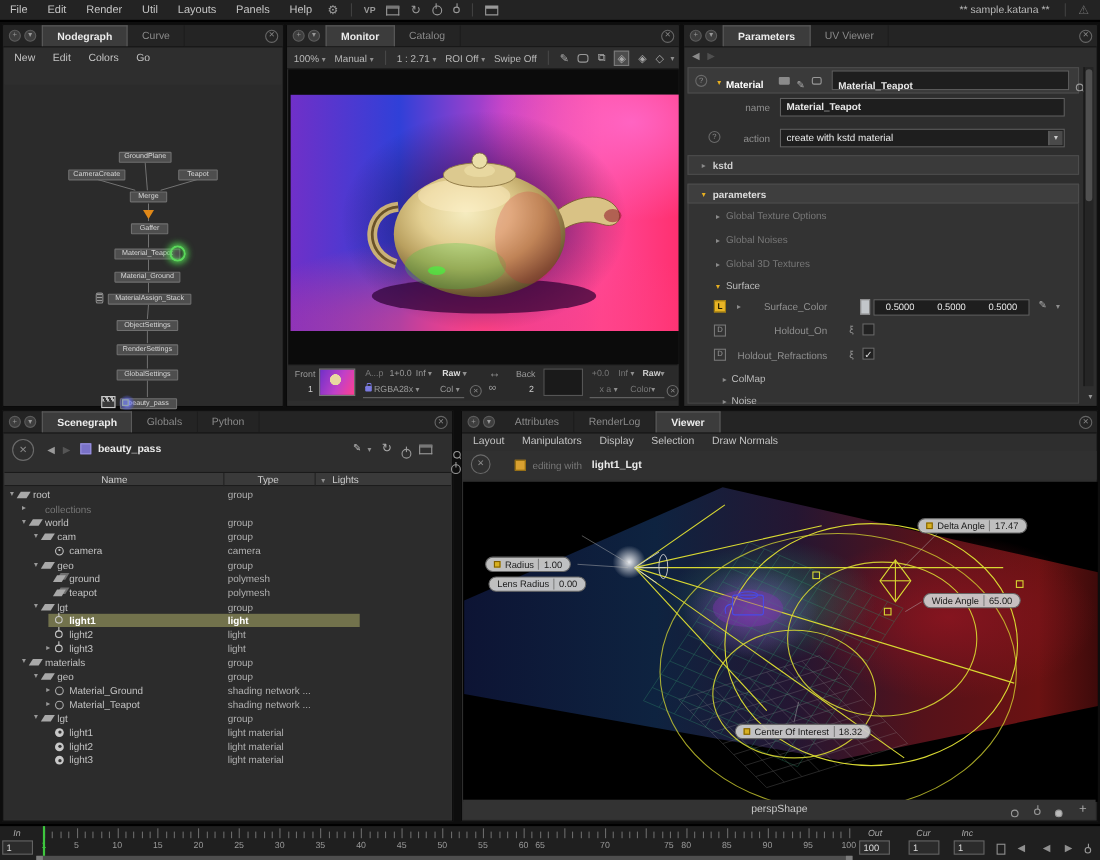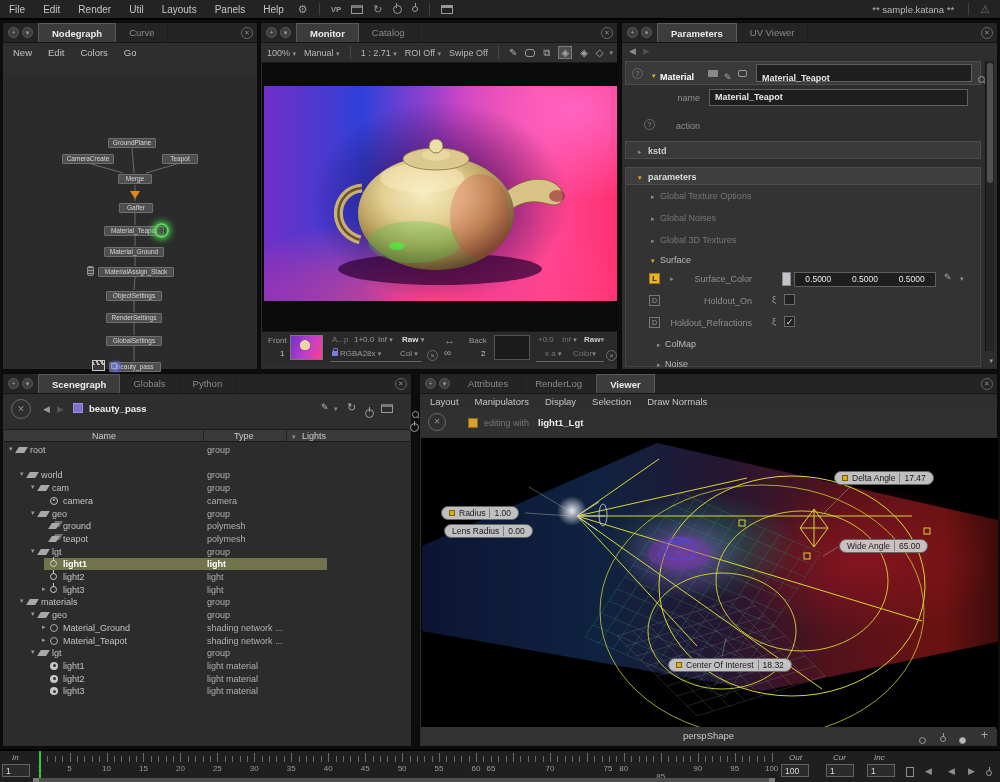--- a/index.html
+++ b/index.html
@@ -354,20 +354,24 @@
     <span class="abs" style="left:112px;top:8px;width:9px;height:7px;border:1px solid #999;border-radius:2px"></span>
     <div class="pfield" style="left:130px;top:2px;width:216px;height:18px;font-weight:bold">Material_Teapot</div>
     <span class="mag abs" style="left:352px;top:7px"></span>
   </div>
 
   <span class="plabel" style="left:20px;top:70px;width:58px">name</span>
   <div class="pfield" style="left:87px;top:66px;width:259px;height:17px;font-weight:bold">Material_Teapot</div>
 
   <span class="abs circx" style="left:22px;top:96px;width:11px;height:11px;font-size:7px;line-height:10px">?</span>
   <span class="plabel" style="left:20px;top:98px;width:58px">action</span>
+  <div class="pfield" style="left:87px;top:94px;width:259px;height:17px">
+    <span>create with kstd material</span>
+    <span class="abs" style="right:1px;top:1px;width:13px;height:13px;background:#4a4a4a;border-left:1px solid #666;color:#ccc;font-size:7px;text-align:center;line-height:13px">▾</span>
+  </div>
 
   <div class="pbar" style="top:118px">
     <span class="ptri-dim abs" style="left:8px;top:2px">▸</span>
     <span class="abs" style="left:22px;top:1px;font-weight:bold">kstd</span>
   </div>
 
   <div class="abs" style="left:3px;top:144px;width:356px;height:200px;background:#333;border:1px solid #454545"></div>
   <div class="pbar" style="top:144px;background:#3e3e3e">
     <span class="ptri abs" style="left:8px;top:2px">▾</span>
     <span class="abs" style="left:22px;top:1px;font-weight:bold;color:#ddd">parameters</span>
@@ -446,20 +450,24 @@
     <span class="abs" style="left:298px;top:1px">Lights</span>
     <span class="abs" style="left:199px;top:0;width:1px;height:13px;background:#222"></span>
     <span class="abs" style="left:282px;top:0;width:1px;height:13px;background:#222"></span>
   </div>
   <div id="sg-rows">
       <div class="sg-row" style="top: 2px;">
         <div class="sg-exp" style="left: 5px;">▾</div>
         <div class="ti ti-group" style="left: 13px;"></div>
         <div class="sg-name" style="left: 26px;">root</div>
         <div class="sg-type">group</div>
+      </div>
+      <div class="sg-row dimrow" style="top: 14.7px;">
+        <div class="sg-exp" style="left: 16px;">▸</div>
+        <div class="sg-name" style="left: 37px;">collections</div>
       </div>
       <div class="sg-row" style="top: 27.4px;">
         <div class="sg-exp" style="left: 16px;">▾</div>
         <div class="ti ti-group" style="left: 24px;"></div>
         <div class="sg-name" style="left: 37px;">world</div>
         <div class="sg-type">group</div>
       </div>
       <div class="sg-row" style="top: 40.1px;">
         <div class="sg-exp" style="left: 27px;">▾</div>
         <div class="ti ti-group" style="left: 35px;"></div>
@@ -841,21 +849,21 @@
       <div class="tick" style="left: 601.64px; top: 5px; height: 6px; position: absolute;"></div>
       <div class="tick" style="left: 609.03px; top: 5px; height: 6px; position: absolute;"></div>
       <div class="tick" style="left: 616.42px; top: 5px; height: 6px; position: absolute;"></div>
       <div class="tick" style="left: 623.81px; top: 2px; height: 9px; position: absolute;"></div>
       <div class="ticklbl" style="left: 623.81px;">80</div>
       <div class="tick" style="left: 631.2px; top: 5px; height: 6px; position: absolute;"></div>
       <div class="tick" style="left: 638.59px; top: 5px; height: 6px; position: absolute;"></div>
       <div class="tick" style="left: 645.98px; top: 5px; height: 6px; position: absolute;"></div>
       <div class="tick" style="left: 653.37px; top: 5px; height: 6px; position: absolute;"></div>
       <div class="tick" style="left: 660.76px; top: 2px; height: 9px; position: absolute;"></div>
-      <div class="ticklbl" style="left: 660.76px; margin-top: 8px;">85</div>
+      <div class="ticklbl" style="left: 660.76px;">85</div>
       <div class="tick" style="left: 668.15px; top: 5px; height: 6px; position: absolute;"></div>
       <div class="tick" style="left: 675.54px; top: 5px; height: 6px; position: absolute;"></div>
       <div class="tick" style="left: 682.93px; top: 5px; height: 6px; position: absolute;"></div>
       <div class="tick" style="left: 690.32px; top: 5px; height: 6px; position: absolute;"></div>
       <div class="tick" style="left: 697.71px; top: 2px; height: 9px; position: absolute;"></div>
       <div class="ticklbl" style="left: 697.71px;">90</div>
       <div class="tick" style="left: 705.1px; top: 5px; height: 6px; position: absolute;"></div>
       <div class="tick" style="left: 712.49px; top: 5px; height: 6px; position: absolute;"></div>
       <div class="tick" style="left: 719.88px; top: 5px; height: 6px; position: absolute;"></div>
       <div class="tick" style="left: 727.27px; top: 5px; height: 6px; position: absolute;"></div>

